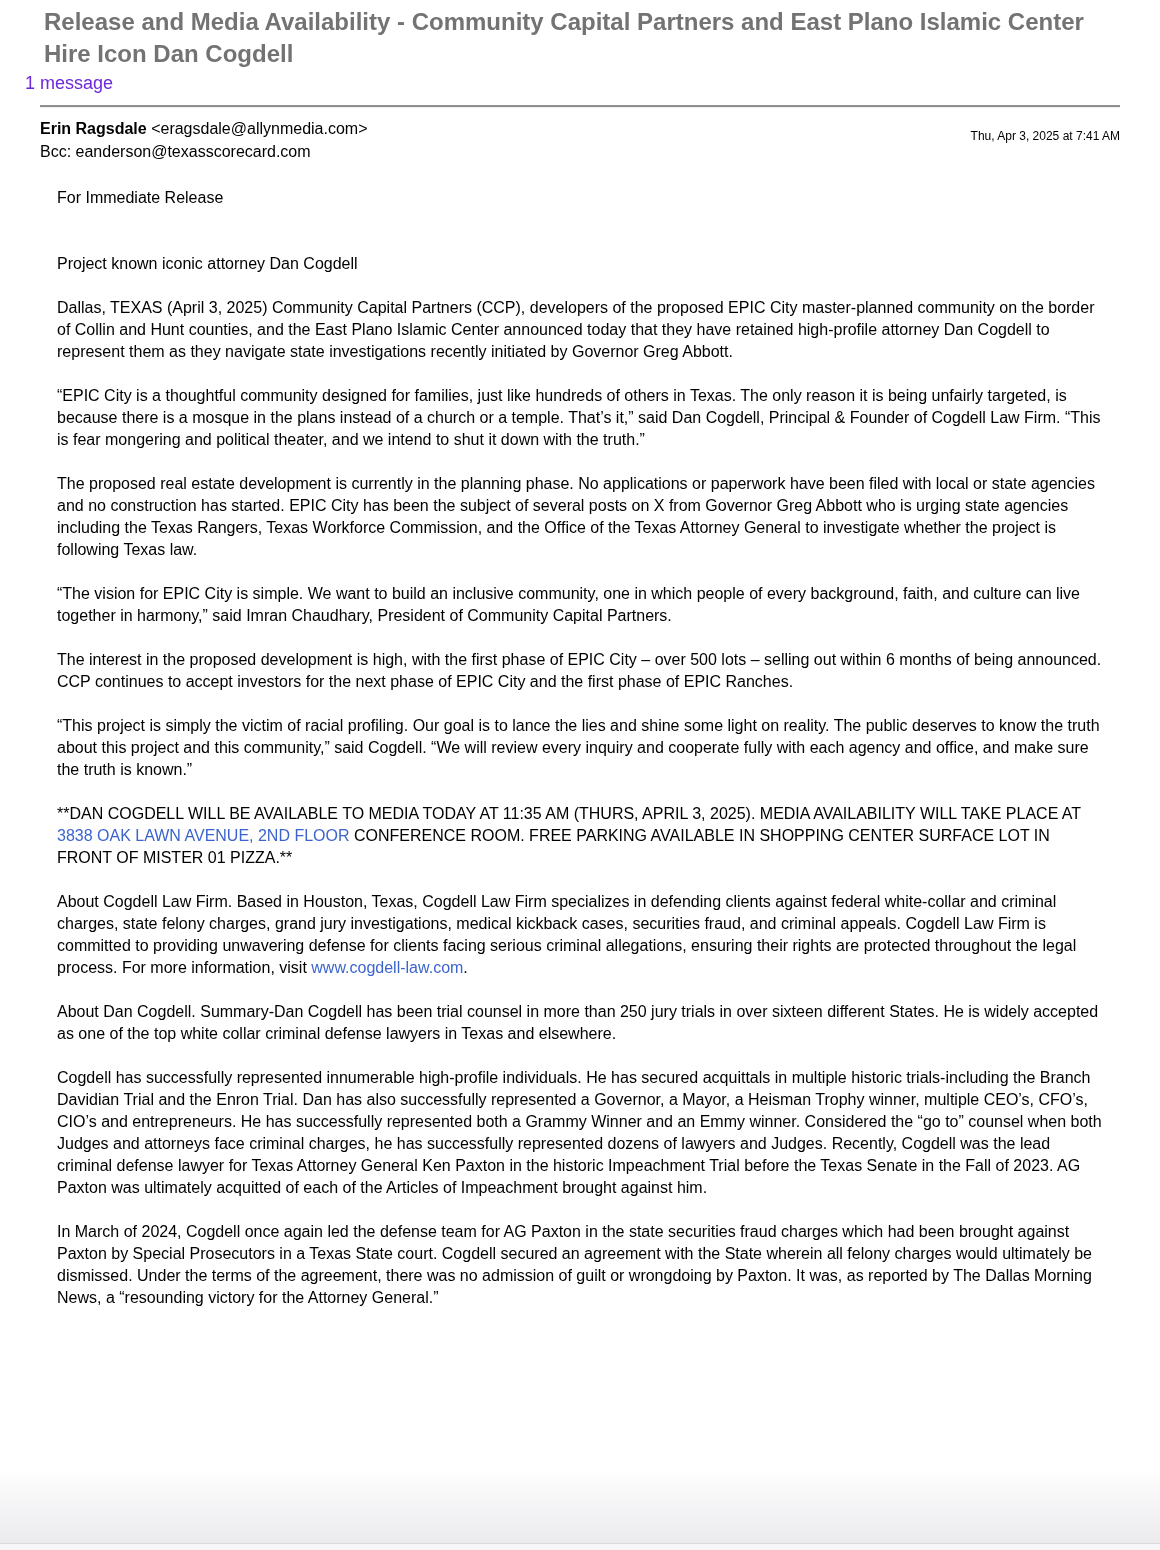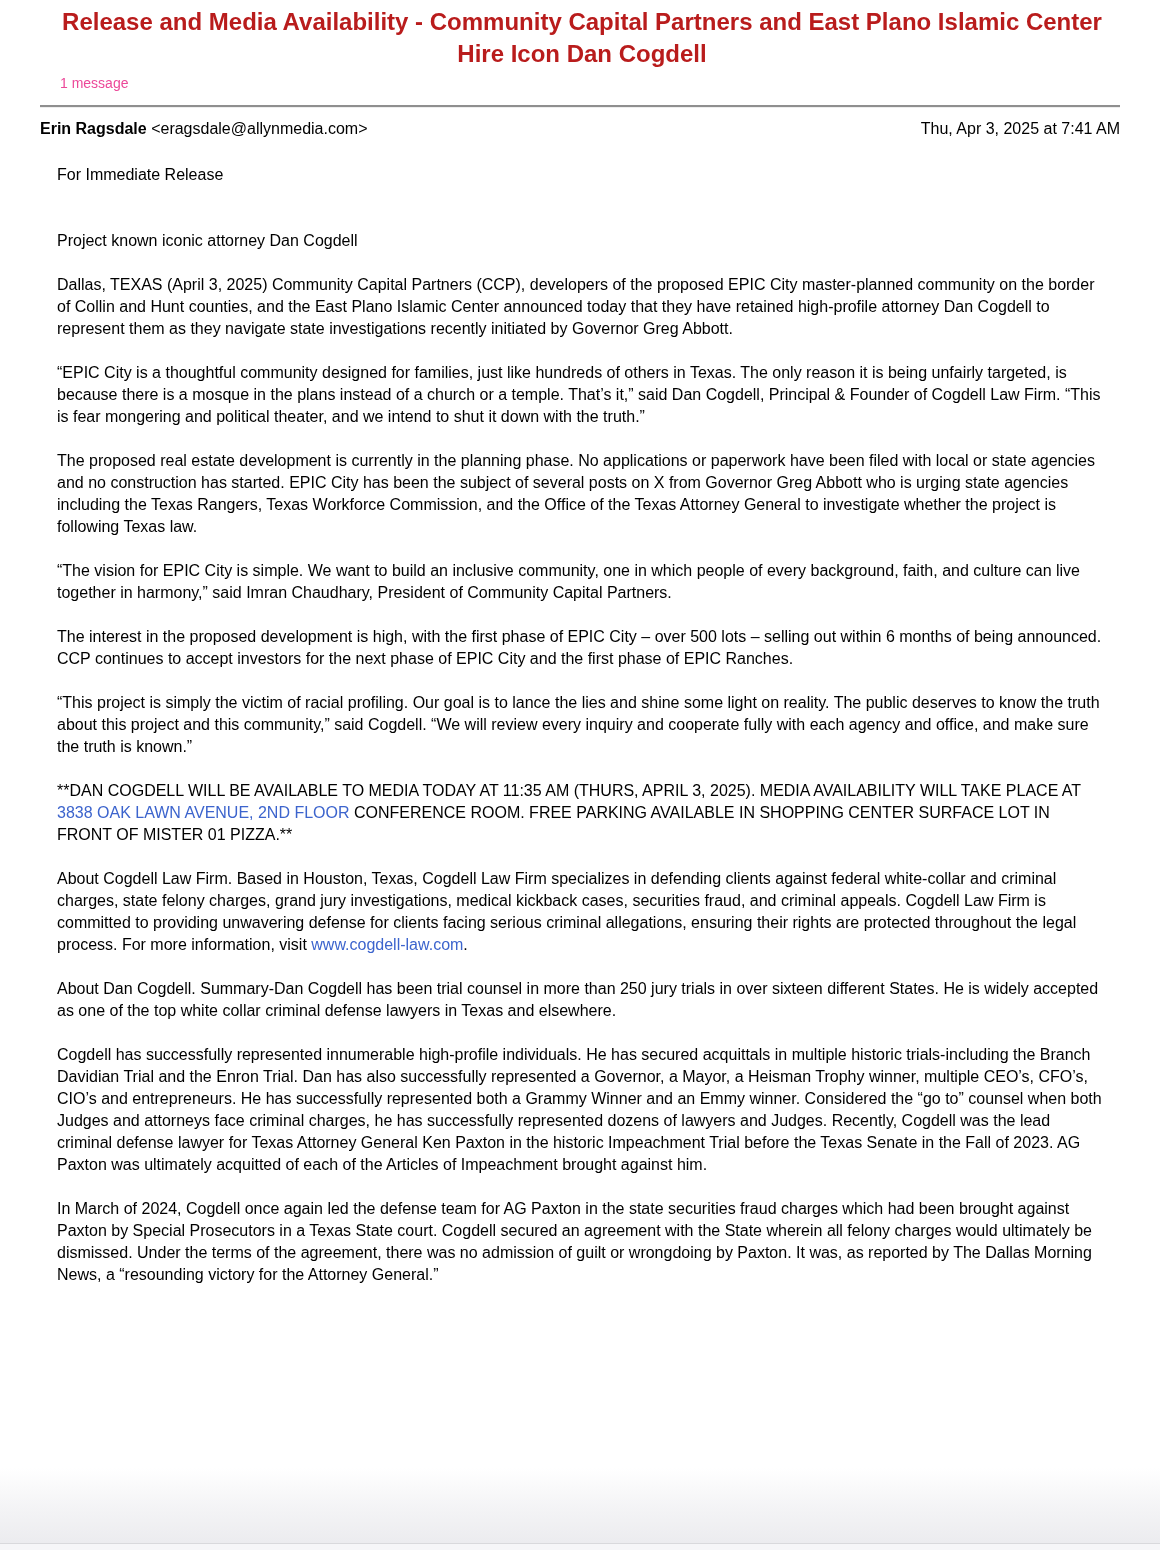--- a/index.html
+++ b/index.html
@@ -20,50 +20,49 @@
     position: relative;
     z-index: 1;
     width: 1160px;
   }
   .subject {
     margin: 6px 40px 0 44px;
     max-width: 1085px;
     font-size: 24px;
     line-height: 32px;
     font-weight: bold;
-    color: #b91c1c;
-    text-align: center;
+    color: #737373;
   }
   .msg-count {
-    margin: 4px 40px 0 60px;
-    font-size: 14px;
+    margin: 4px 40px 0 25px;
+    font-size: 18px;
     line-height: 19px;
-    color: #ec4899;
+    color: #6d28d9;
   }
   .divider {
     border: none;
     height: 2px;
     background: #8f8f8f;
     border-bottom: 1px solid #eeeeee;
     margin: 12px 40px 0 40px;
   }
   .meta {
     position: relative;
     margin: 9px 40px 0 40px;
     font-size: 16px;
     line-height: 23px;
   }
   .from-name {
     font-weight: bold;
   }
   .date {
     position: absolute;
-    top: 0;
+    top: 8px;
     right: 0;
-    font-size: 16px;
+    font-size: 12px;
     line-height: 23px;
   }
   .email-body {
     margin: 24px 37px 0 57px;
     width: 1046px;
     font-size: 16px;
     line-height: 22px;
   }
   .email-body p {
     margin: 22px 0 0 0;
@@ -103,20 +102,21 @@
 </head>
 <body>
 
 <div class="page">
   <h1 class="subject">Release and Media Availability - Community Capital Partners and East Plano Islamic Center Hire Icon Dan Cogdell</h1>
   <div class="msg-count">1 message</div>
   <hr class="divider">
   <div class="meta">
     <div class="from-line"><span class="from-name">Erin Ragsdale</span><span> &lt;eragsdale@allynmedia.com&gt;</span></div>
     <div class="date">Thu, Apr 3, 2025 at 7:41 AM</div>
+    <div class="bcc-line">Bcc: eanderson@texasscorecard.com</div>
   </div>
   <div class="email-body" id="email-body">
       <p><span>For Immediate Release</span></p>
       <p><br><span>Project known iconic attorney Dan Cogdell</span></p>
       <p><span>Dallas, TEXAS (April 3, 2025) Community Capital Partners (CCP), developers of the proposed EPIC City master-planned community on the border of Collin and Hunt counties, and the East Plano Islamic Center announced today that they have retained high-profile attorney Dan Cogdell to represent them as they navigate state investigations recently initiated by Governor Greg Abbott.</span></p>
       <p><span>“EPIC City is a thoughtful community designed for families, just like hundreds of others in Texas. The only reason it is being unfairly targeted, is because there is a mosque in the plans instead of a church or a temple. That’s it,” said Dan Cogdell, Principal &amp; Founder of Cogdell Law Firm. “This is fear mongering and political theater, and we intend to shut it down with the truth.”</span></p>
       <p><span>The proposed real estate development is currently in the planning phase. No applications or paperwork have been filed with local or state agencies and no construction has started. EPIC City has been the subject of several posts on X from Governor Greg Abbott who is urging state agencies including the Texas Rangers, Texas Workforce Commission, and the Office of the Texas Attorney General to investigate whether the project is following Texas law.</span></p>
       <p><span>“The vision for EPIC City is simple. We want to build an inclusive community, one in which people of every background, faith, and culture can live together in harmony,” said Imran Chaudhary, President of Community Capital Partners.</span></p>
       <p><span>The interest in the proposed development is high, with the first phase of EPIC City – over 500 lots – selling out within 6 months of being announced. CCP continues to accept investors for the next phase of EPIC City and the first phase of EPIC Ranches.</span></p>
       <p><span>“This project is simply the victim of racial profiling. Our goal is to lance the lies and shine some light on reality. The public deserves to know the truth about this project and this community,” said Cogdell. “We will review every inquiry and cooperate fully with each agency and office, and make sure the truth is known.”</span></p>

